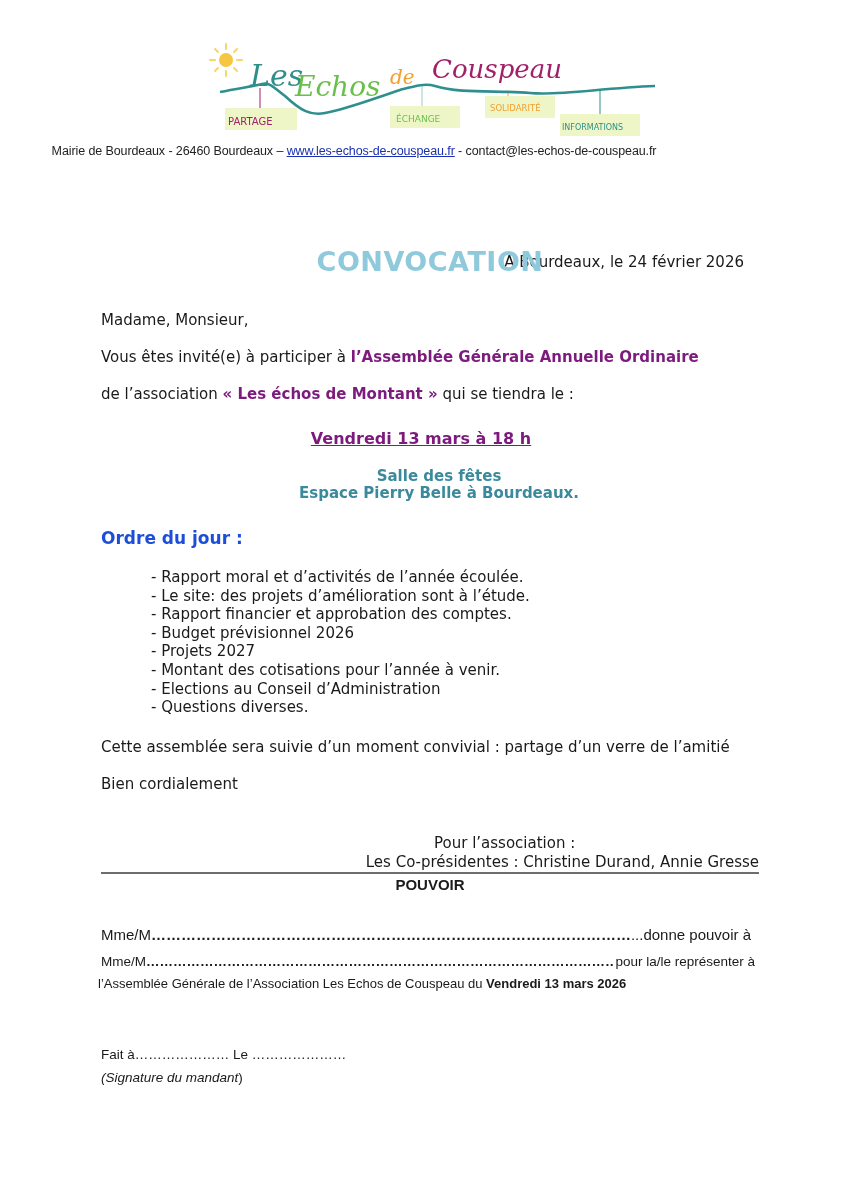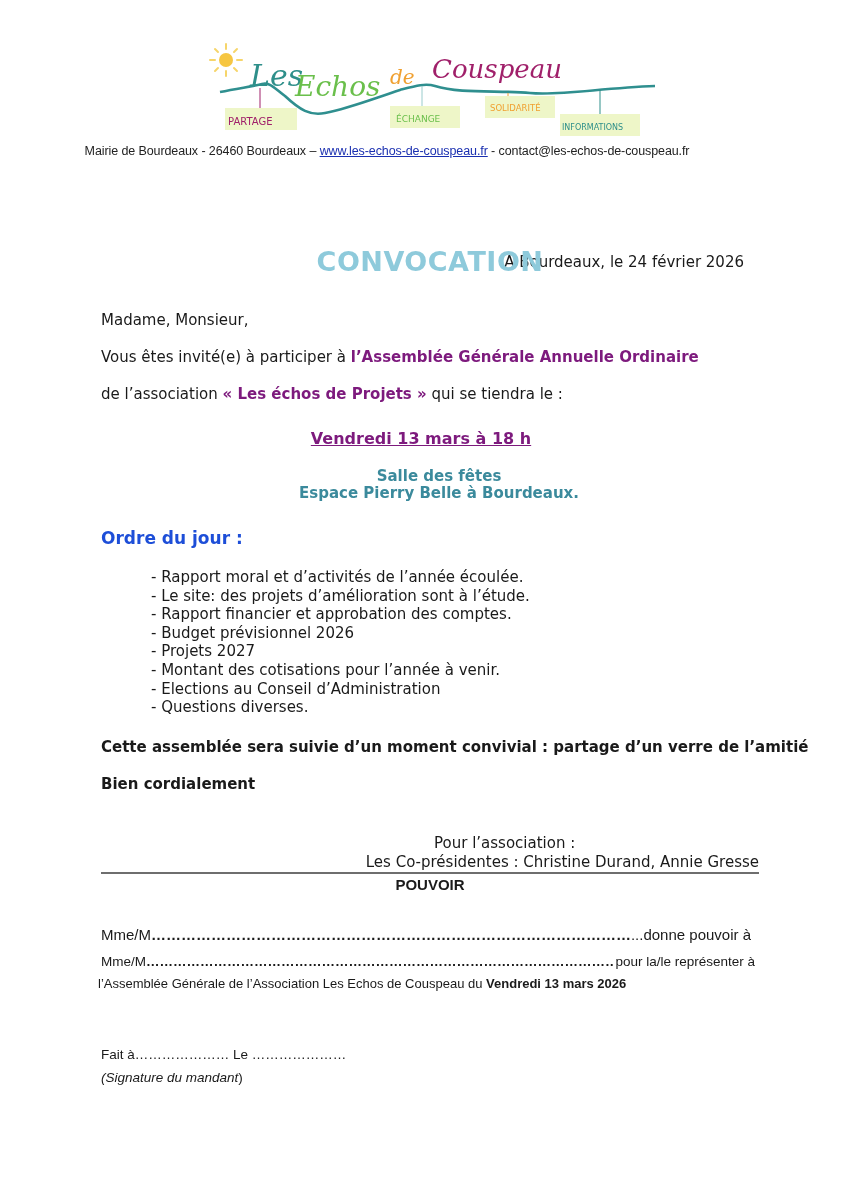--- a/index.html
+++ b/index.html
@@ -2,34 +2,34 @@
 <html><head>
   <meta charset="utf-8">
   <style>
     html, body { margin: 0; padding: 0; background: #ffffff; }
     body { width: 848px; height: 1200px; position: relative; overflow: hidden;
       font-family: "DejaVu Sans", sans-serif; color: #1a1a1a; }
     .abs { position: absolute; }
     .logo { left: 200px; top: 38px; width: 460px; height: 100px; }
     .logo svg { width: 100%; height: 100%; }
     .contact { left: 0; width: 708px; top: 144px; text-align: center;
-      font-family: "Liberation Sans", sans-serif; font-size: 12.5px; color: #222; letter-spacing: -0.1px; padding-left: 33px; }
+      font-family: "Liberation Sans", sans-serif; font-size: 12.5px; color: #222; letter-spacing: -0.1px; }
     .contact a { color: #1a2fb0; text-decoration: underline; }
     .date { right: 104px; top: 205px; font-size: 15px; margin-top: 48px; }
     .title { left: 0; width: 860px; top: 246px; text-align: center; font-size: 27px; font-weight: bold;
       color: #8ecadb; letter-spacing: 0.5px; }
     .p { left: 101px; font-size: 15px; }
     .purple { color: #7d1a7d; font-weight: bold; }
     .when { left: 0; width: 842px; top: 429px; text-align: center; font-size: 16px; font-weight: bold;
       color: #7d1a7d; text-decoration: underline; }
     .where { left: 0; width: 878px; top: 468px; text-align: center; font-size: 15px; font-weight: bold;
       color: #3b8a9c; line-height: 17px; }
     .ordre { left: 101px; top: 528px; font-size: 17px; font-weight: bold; color: #1d4ed8; }
     .agenda { left: 151px; top: 568px; font-size: 15px; line-height: 18.6px; margin: 0; padding: 0; list-style: none; }
-    .closing { left: 101px; top: 738px; font-size: 15px; line-height: 18.6px; font-weight: bold; }
+    .closing { left: 101px; top: 738px; font-size: 15px; line-height: 18.6px; }
     .sign1 { left: 434px; top: 834px; font-size: 15px; }
     .sign2 { right: 89px; top: 853px; font-size: 15px; }
     .rule { left: 101px; width: 658px; top: 872px; height: 2px; background: #6e6e6e; }
     .pouvoir { left: 0; width: 860px; top: 876px; text-align: center; font-family: "Liberation Sans", sans-serif;
       font-weight: bold; font-size: 15px; }
     .cal { font-family: "Liberation Sans", sans-serif; }
     .line1 { left: 101px; top: 926px; font-size: 15px; width: 650px; }
     .line2 { left: 101px; top: 954px; font-size: 13.5px; width: 654px; }
     .line3 { left: 98px; top: 976px; font-size: 13px; }
     .fait { left: 101px; top: 1047px; font-size: 13.5px; }
@@ -81,21 +81,21 @@
 </div>
 
 <div class="abs date">A Bourdeaux,  le 24 février 2026</div>
 <div class="abs title">CONVOCATION</div>
 
 <div class="abs p" style="top:311px">Madame, Monsieur,</div>
 <div class="abs p" style="top:348px">
   <span>Vous êtes invité(e) à participer à </span><span class="purple">l’Assemblée Générale Annuelle Ordinaire</span>
 </div>
 <div class="abs p" style="top:385px">
-  <span>de l’association </span><span class="purple">« Les échos de Projets »</span><span> qui se tiendra le :</span>
+  <span>de l’association </span><span class="purple">« Les échos de Montant »</span><span> qui se tiendra le :</span>
 </div>
 
 <div class="abs when">Vendredi 13 mars à 18 h</div>
 <div class="abs where">
   <div>Salle des fêtes</div>
   <div>Espace Pierry Belle à Bourdeaux.</div>
 </div>
 
 <div class="abs ordre">Ordre du jour :</div>
 <ul class="abs agenda">

